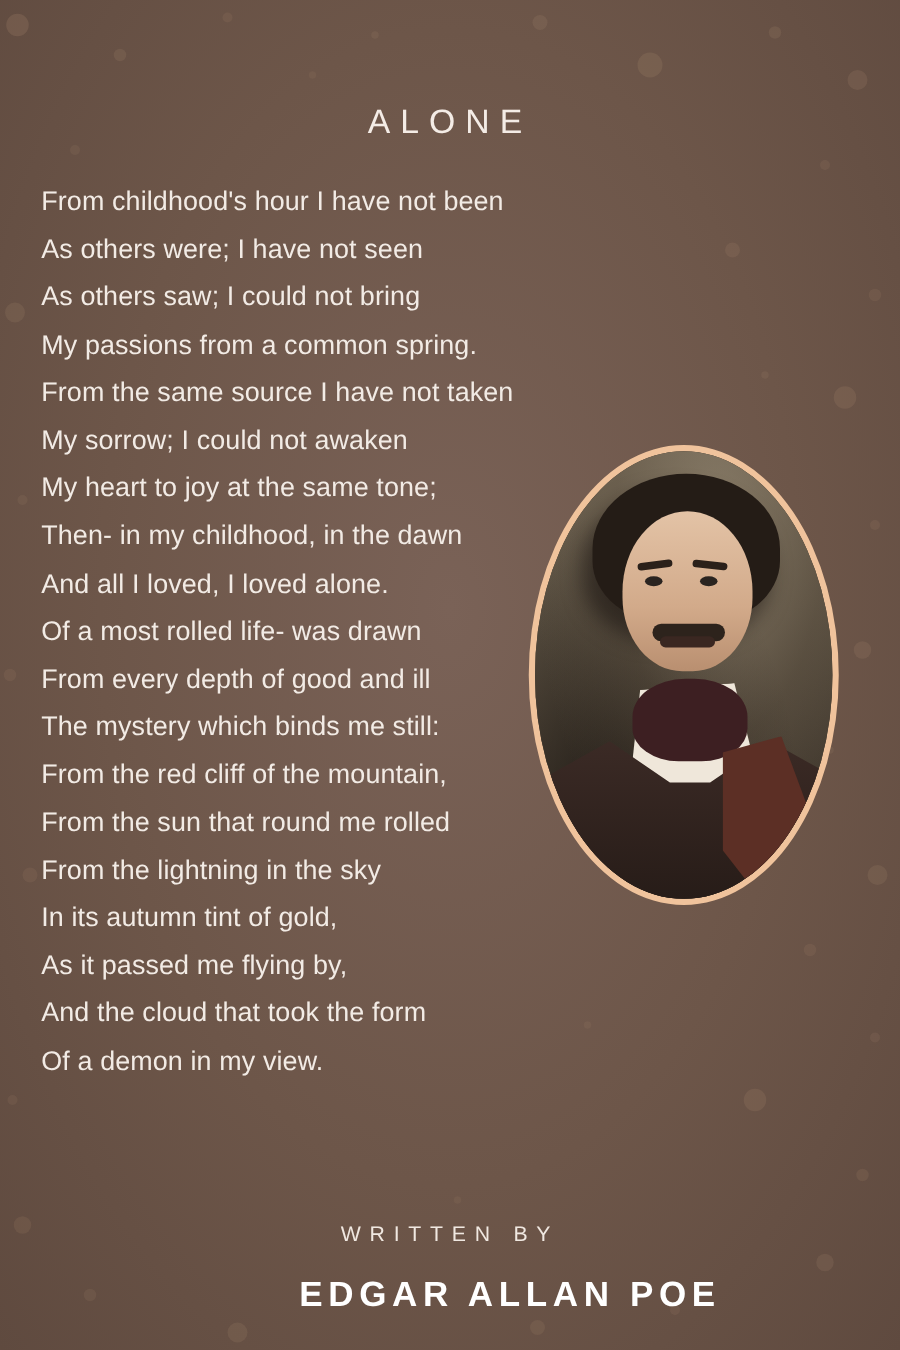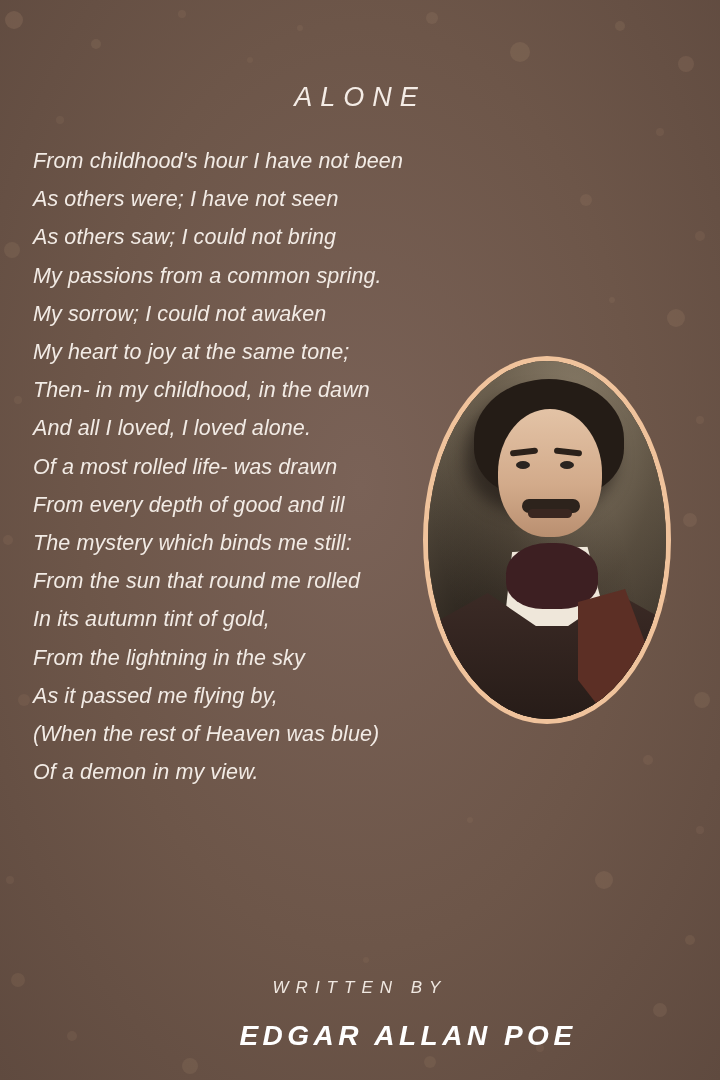--- a/index.html
+++ b/index.html
@@ -9,21 +9,20 @@
   }
   body {
     font-family: "Liberation Sans", sans-serif;
   }
   #poster {
     position: relative;
     width: 720px;
     height: 1080px;
     overflow: hidden;
     background: radial-gradient(ellipse at 50% 45%, #7a6257 0%, #6d5649 55%, #5f4a3f 100%);
-    font-style: italic;
   }
   
   .dot {
     position: absolute;
     border-radius: 50%;
     background: #c9a183;
     pointer-events: none;
   }
   #title {
     position: absolute;
@@ -217,32 +216,34 @@
       <span class="dot" style="left: 247px; top: 57px; width: 6px; height: 6px; opacity: 0.08;"></span>
     </div>
 
   <div id="title">ALONE</div>
 
   <div id="poem">
       <div class="line">From childhood's hour I have not been</div>
       <div class="line">As others were; I have not seen</div>
       <div class="line">As others saw; I could not bring</div>
       <div class="line">My passions from a common spring.</div>
+      <div class="line">From the same source I have not taken</div>
       <div class="line">My sorrow; I could not awaken</div>
       <div class="line">My heart to joy at the same tone;</div>
       <div class="line">Then- in my childhood, in the dawn</div>
       <div class="line">And all I loved, I loved alone.</div>
       <div class="line">Of a most rolled life- was drawn</div>
       <div class="line">From every depth of good and ill</div>
       <div class="line">The mystery which binds me still:</div>
+      <div class="line">From the red cliff of the mountain,</div>
       <div class="line">From the sun that round me rolled</div>
+      <div class="line">From the lightning in the sky</div>
       <div class="line">In its autumn tint of gold,</div>
-      <div class="line">From the lightning in the sky</div>
       <div class="line">As it passed me flying by,</div>
-      <div class="line">(When the rest of Heaven was blue)</div>
+      <div class="line">And the cloud that took the form</div>
       <div class="line">Of a demon in my view.</div>
     </div>
 
   <div id="portrait">
     <div class="pimg">
       <div class="hair"></div>
       <div class="face"></div>
       <div class="brow-l"></div>
       <div class="brow-r"></div>
       <div class="eye-l"></div>

